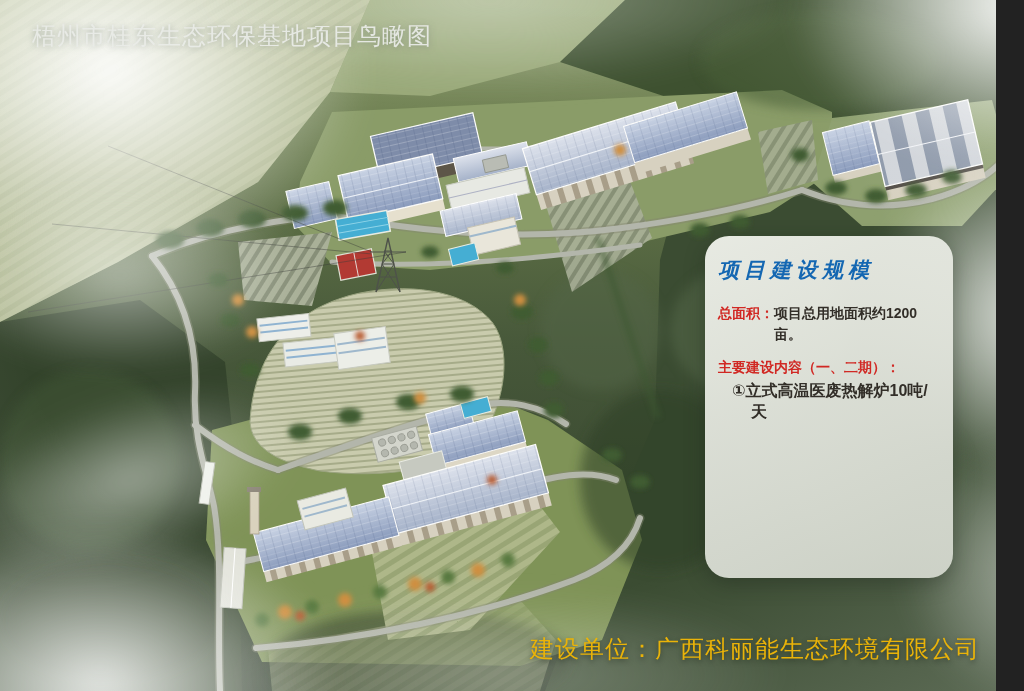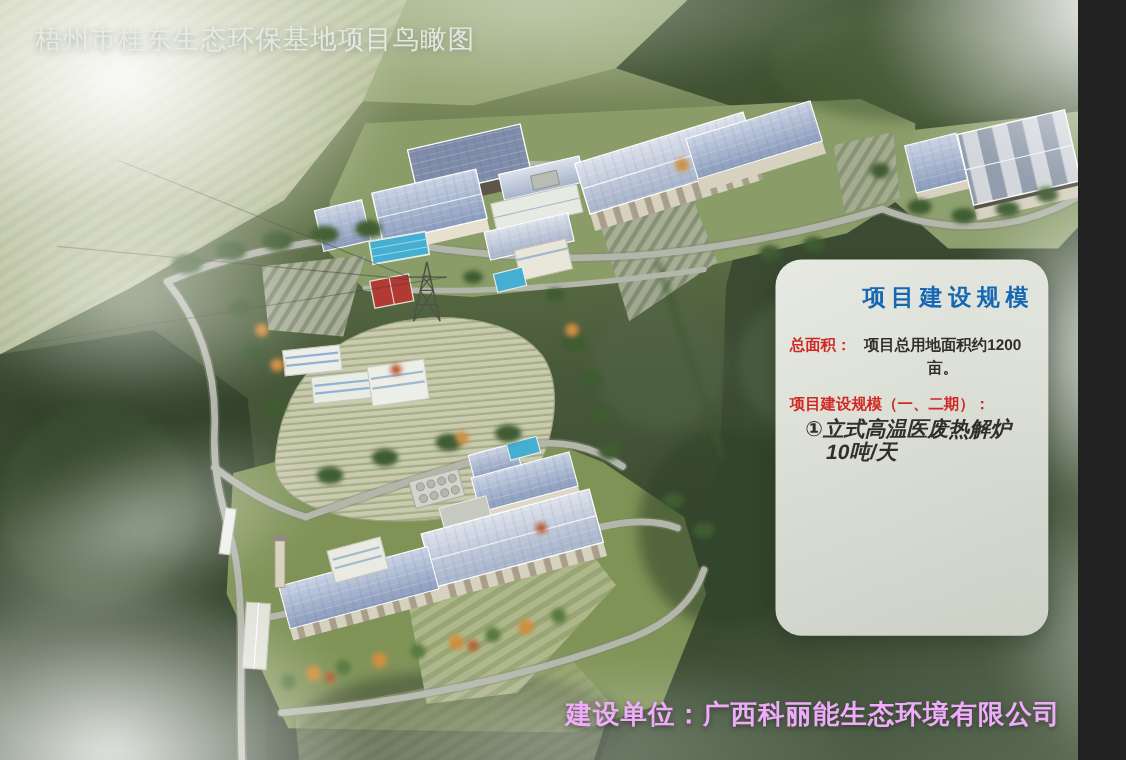--- a/index.html
+++ b/index.html
@@ -1,17 +1,17 @@
 <!DOCTYPE html>
 <html><head>
 <meta charset="utf-8">
 <style>
   html,body{margin:0;padding:0;background:#222;}
   .stage{position:relative;width:980px;height:691px;overflow:hidden;
-         font-family:"Liberation Sans","DejaVu Sans",sans-serif;}
+         font-family:"Liberation Sans","DejaVu Sans",sans-serif;padding-left:16px;}
   .stage svg{position:absolute;left:0;top:0;}
   .fog{position:absolute;pointer-events:none;filter:blur(14px);}
   #fog-tl{left:-150px;top:-140px;width:520px;height:420px;border-radius:50%;
     background:radial-gradient(closest-side,rgba(255,255,255,.96),rgba(255,255,255,0));}
   #fog-tl2{left:-60px;top:180px;width:360px;height:190px;border-radius:50%;
     background:radial-gradient(closest-side,rgba(250,252,250,.55),rgba(255,255,255,0));}
   #fog-t{left:180px;top:-90px;width:620px;height:180px;border-radius:50%;
     background:radial-gradient(closest-side,rgba(245,248,245,.4),rgba(255,255,255,0));}
   #fog-tr{left:790px;top:-160px;width:460px;height:330px;border-radius:50%;
     background:radial-gradient(closest-side,rgba(255,255,255,.97),rgba(255,255,255,0));}
@@ -22,34 +22,34 @@
   #fog-bl{left:-140px;top:520px;width:480px;height:330px;border-radius:50%;
     background:radial-gradient(closest-side,rgba(253,254,253,.88),rgba(255,255,255,0));}
   #fog-bl2{left:-40px;top:400px;width:340px;height:160px;border-radius:50%;transform:rotate(-18deg);
     background:radial-gradient(closest-side,rgba(250,252,250,.5),rgba(255,255,255,0));}
   #fog-b{left:230px;top:590px;width:560px;height:170px;border-radius:50%;
     background:radial-gradient(closest-side,rgba(248,250,248,.28),rgba(255,255,255,0));}
   #veil{left:0;top:0;width:1024px;height:691px;filter:none;
     background:radial-gradient(ellipse at 45% 45%,rgba(255,255,255,0) 55%,rgba(250,252,250,.18) 100%);}
   .title{position:absolute;left:32px;top:20px;font-size:24px;font-weight:500;letter-spacing:1px;
     color:rgba(233,236,231,.93);text-shadow:0 1px 6px rgba(110,120,110,.55);}
-  .footer{position:absolute;right:16px;bottom:26px;font-size:24px;font-weight:700;letter-spacing:1px;
-    color:#f0abfc;text-shadow:0 2px 5px rgba(15,25,15,.5);}
+  .footer{position:absolute;right:16px;bottom:26px;font-size:24px;font-weight:400;letter-spacing:1px;
+    color:#eab308;text-shadow:0 2px 5px rgba(15,25,15,.5);}
   .panel{position:absolute;left:705px;top:236px;width:248px;height:342px;box-sizing:border-box;
     border-radius:24px;padding:16px 13px 0;
     background:linear-gradient(155deg,rgba(237,239,232,.97),rgba(211,215,205,.94));
     box-shadow:0 6px 20px rgba(25,35,25,.35);}
   .panel-heading{color:#1467b2;font-size:21px;font-weight:bold;letter-spacing:5px;
-    text-align:right;margin:4px 0 19px;}
+    text-align:left;margin:4px 0 19px;font-style:italic;}
   .row{display:flex;font-size:14px;font-weight:bold;line-height:20.5px;margin-bottom:11px;}
   .lbl{color:#d12823;flex:none;white-space:nowrap;text-align:center;}
-  .txt{color:#322e28;white-space:pre-line;text-align:center;}
+  .txt{color:#322e28;white-space:pre-line;}
   .content-label{color:#d12823;font-size:14px;font-weight:bold;line-height:20px;margin:13px 0 3px;}
-  .item{font-size:19px;font-weight:bold;line-height:21px;color:#322e28;white-space:pre-line;
-    padding-left:33px;text-indent:-19px;font-style:italic;}
+  .item{font-size:16px;font-weight:bold;line-height:21px;color:#322e28;white-space:pre-line;
+    padding-left:33px;text-indent:-19px;}
 </style>
 </head>
 <body>
 
 <div class="stage">
 
 <svg width="1024" height="691" viewBox="0 0 1024 691">
   <defs>
     <linearGradient id="gBg" x1="0" y1="0" x2="0" y2="1">
       <stop offset="0" stop-color="#93a274"></stop>
@@ -382,19 +382,19 @@
 <div class="fog" id="veil"></div>
 
 <div class="title">梧州市桂东生态环保基地项目鸟瞰图</div>
 
 <div class="panel">
   <div class="panel-heading">项目建设规模</div>
   <div class="row">
     <span class="lbl">总面积：</span>
     <span class="txt">项目总用地面积约1200亩。</span>
   </div>
-  <div class="content-label">项目建设规模（一、二期）：</div>
+  <div class="content-label">主要建设内容（一、二期）：</div>
   <div class="item">①立式高温医废热解炉10吨/天</div>
 </div>
 
 <div class="footer">建设单位：广西科丽能生态环境有限公司</div>
 
 </div>
 
 </body></html>

